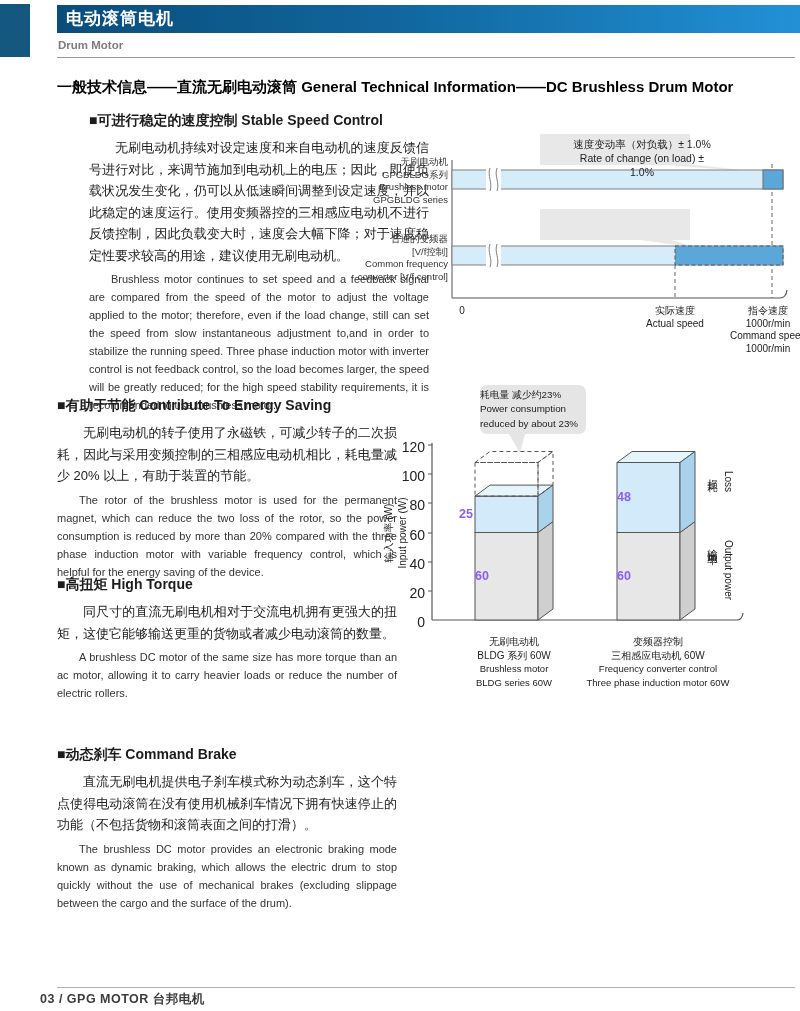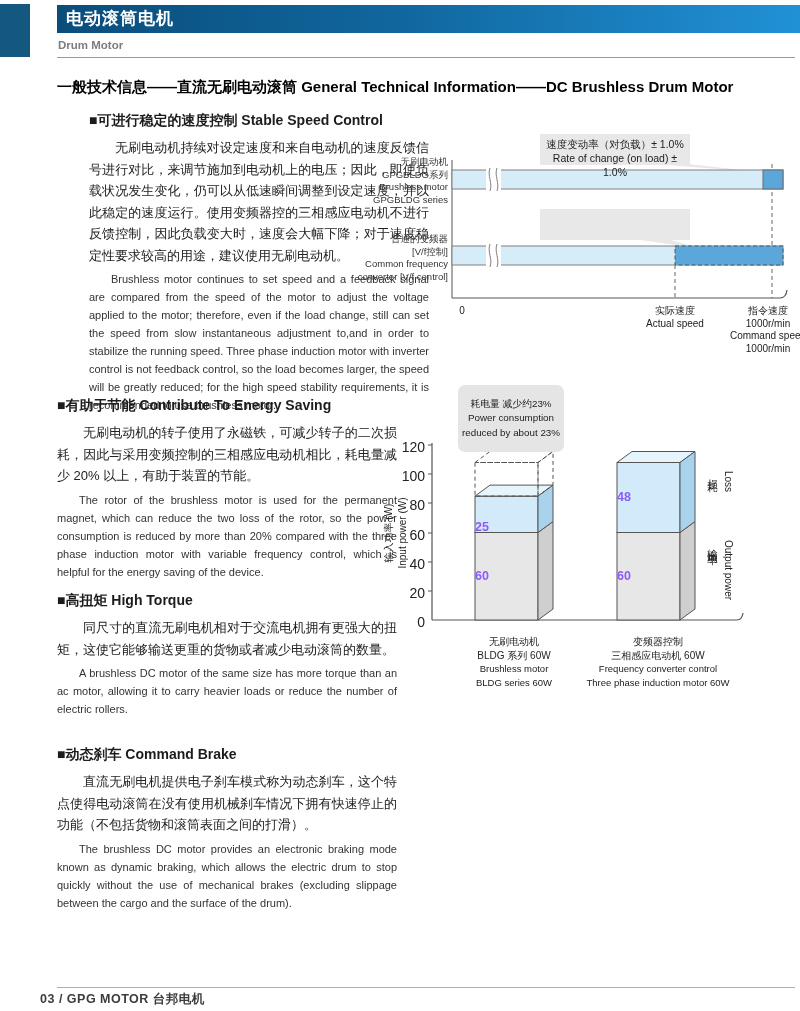--- a/index.html
+++ b/index.html
@@ -17,30 +17,30 @@
   
   .sec{position:absolute;left:57px;width:340px;}
   .sec h3{font-size:14px;font-weight:bold;margin:0 0 7px 0;color:#1c1c1c;}
   .sec .cn{font-size:13px;line-height:21.5px;text-align:justify;text-indent:2em;margin:0 0 4px 0;color:#222;}
   .sec .en{font-size:11px;line-height:18px;text-align:justify;text-indent:2em;margin:0;color:#333;}
   
   .chart{position:absolute;}
   .chart svg{position:absolute;left:0;top:0;}
   .abs{position:absolute;}
   
-  .ca-callout{width:150px;text-align:center;font-size:10.5px;line-height:14px;color:#222;}
+  .ca-callout{width:150px;text-align:center;font-size:10.5px;line-height:14px;color:#222;padding-left:27px;}
   .ca-label{left:-60px;width:118px;text-align:right;font-size:9.5px;line-height:12.5px;color:#333;}
   .ca-xlab{text-align:center;font-size:10px;line-height:12.5px;color:#222;}
   
   .cb-ytick{width:34px;text-align:right;font-size:14px;color:#222;}
   .cb-ytitle{left:-53px;top:133px;width:150px;height:30px;transform:rotate(-90deg);
              text-align:center;font-size:10px;line-height:14px;color:#222;}
   .cb-val{width:63px;text-align:left;font-size:12.5px;font-weight:bold;color:#8b5cf6;}
-  .cb-callout{left:83px;top:0;width:106px;background:#e5e5e5;border-radius:7px;text-align:center;
-              font-size:9.8px;line-height:14.3px;padding:12px 0;color:#222;}
+  .cb-callout{left:105px;top:0;width:106px;background:#e5e5e5;border-radius:7px;
+              font-size:9.8px;line-height:14.3px;padding:3px 0;color:#222;}
   .cb-side{display:flex;gap:3px;align-items:flex-start;}
   .cb-side .cjk{writing-mode:vertical-rl;text-orientation:upright;font-size:10.5px;letter-spacing:2px;color:#222;}
   .cb-side .lat{writing-mode:vertical-rl;font-size:10px;color:#222;}
   .cb-xlab{text-align:center;color:#222;top:250px;font-size:10px;line-height:13.5px;}
   .cb-xlab .enl{font-size:9.5px;}
   
   .fline{position:absolute;left:57px;top:987px;width:738px;height:1px;background:#b0b0b0;}
   .footer{position:absolute;left:40px;top:991px;font-size:12.5px;font-weight:bold;color:#3c3c3c;letter-spacing:.5px;}
 </style>
 </head>
@@ -61,21 +61,21 @@
     <p class="cn">无刷电动机持续对设定速度和来自电动机的速度反馈信号进行对比，来调节施加到电动机上的电压；因此，即使负载状况发生变化，仍可以从低速瞬间调整到设定速度，并以此稳定的速度运行。使用变频器控的三相感应电动机不进行反馈控制，因此负载变大时，速度会大幅下降；对于速度稳定性要求较高的用途，建议使用无刷电动机。</p>
     <p class="en">Brushless motor continues to set speed and a feedback signal are compared from the speed of the motor to adjust the voltage applied to the motor; therefore, even if the load change, still can set the speed from slow instantaneous adjustment to,and in order to stabilize the running speed. Three phase induction motor with inverter control is not feedback control, so the load becomes larger, the speed will be greatly reduced; for the high speed stability requirements, it is recommended to use brushless motor.</p>
   </div>
 
   <div class="sec" style="top:397px;">
     <h3>■有助于节能 Contribute To Energy Saving</h3>
     <p class="cn">无刷电动机的转子使用了永磁铁，可减少转子的二次损耗，因此与采用变频控制的三相感应电动机相比，耗电量减少 20% 以上，有助于装置的节能。</p>
     <p class="en">The rotor of the brushless motor is used for the permanent magnet, which can reduce the two loss of the rotor, so the power consumption is reduced by more than 20% compared with the three phase induction motor with variable frequency control, which is helpful for the energy saving of the device.</p>
   </div>
 
-  <div class="sec" style="top:592px;">
+  <div class="sec" style="top:576px;">
     <h3>■高扭矩 High Torque</h3>
     <p class="cn">同尺寸的直流无刷电机相对于交流电机拥有更强大的扭矩，这使它能够输送更重的货物或者减少电动滚筒的数量。</p>
     <p class="en">A brushless DC motor of the same size has more torque than an ac motor, allowing it to carry heavier loads or reduce the number of electric rollers.</p>
   </div>
 
   <div class="sec" style="top:746px;">
     <h3>■动态刹车 Command Brake</h3>
     <p class="cn">直流无刷电机提供电子刹车模式称为动态刹车，这个特点使得电动滚筒在没有使用机械刹车情况下拥有快速停止的功能（不包括货物和滚筒表面之间的打滑）。</p>
     <p class="en">The brushless DC motor provides an electronic braking mode known as dynamic braking, which allows the electric drum to stop quickly without the use of mechanical brakes (excluding slippage between the cargo and the surface of the drum).</p>
   </div>
@@ -189,21 +189,21 @@
     <div class="abs cb-ytick" style="left:16px;top:142px;">60</div>
     <div class="abs cb-ytick" style="left:16px;top:171px;">40</div>
     <div class="abs cb-ytick" style="left:16px;top:200px;">20</div>
     <div class="abs cb-ytick" style="left:16px;top:229px;">0</div>
 
     <div class="abs cb-ytitle">
       <div>输入功率 (W)</div>
       <div>Input power (W)</div>
     </div>
 
-    <div class="abs cb-val" style="left:100px;top:122px;margin-top:13px;">25</div>
+    <div class="abs cb-val" style="left:84px;top:122px;">25</div>
     <div class="abs cb-val" style="left:100px;top:184px;">60</div>
     <div class="abs cb-val" style="left:242px;top:105px;">48</div>
     <div class="abs cb-val" style="left:242px;top:184px;">60</div>
 
     <div class="abs cb-side" style="left:331px;top:86px;">
       <span class="cjk">损耗</span>
       <span class="lat">Loss</span>
     </div>
     <div class="abs cb-side" style="left:331px;top:155px;">
       <span class="cjk">输出功率</span>

